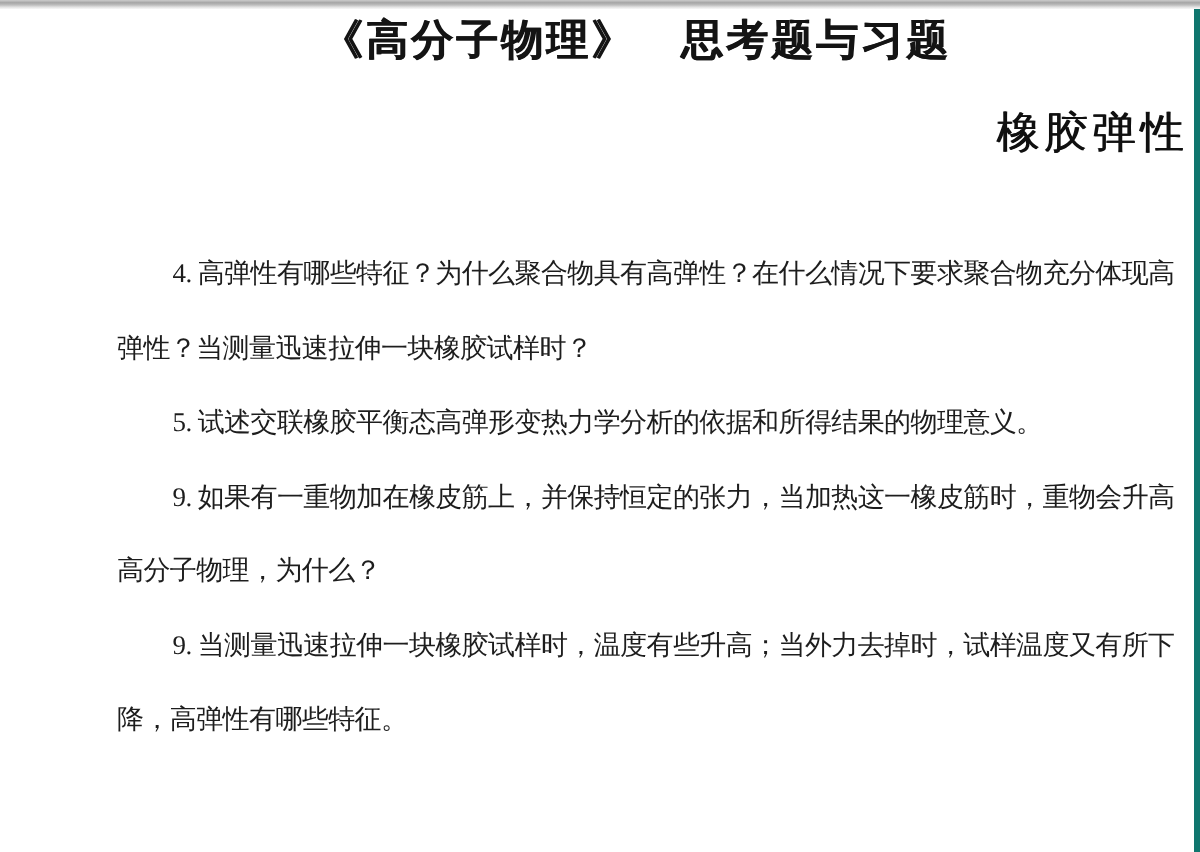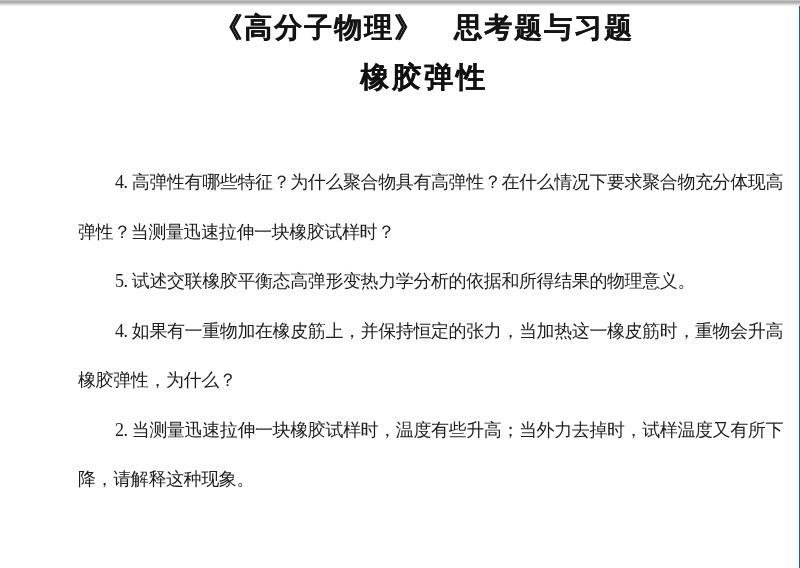--- a/index.html
+++ b/index.html
@@ -11,21 +11,21 @@
     width: 800px;
     height: 568px;
     position: relative;
     overflow: hidden;
     font-family: "Liberation Serif", serif;
   }
   .viewport {
     position: absolute;
     inset: 0;
     background: #ffffff;
-    border-right: 1px solid #0f766e;
+    border-right: 4px solid #0f766e;
   }
   
   .top-edge {
     position: absolute;
     top: 0; left: 0;
     width: 800px; height: 6px;
     background: linear-gradient(to bottom,
       #cccccc 0%, #a6a6a6 30%, #bdbdbd 55%, #e3e3e3 80%, #f8f8f8 100%);
   }
   .doc-title {
@@ -41,25 +41,25 @@
     letter-spacing: 2px;
     color: #141414;
     text-shadow: 0.5px 0 0 #141414;
     white-space: nowrap;
   }
   .doc-subtitle {
     position: absolute;
     top: 57px;
     left: 68px;
     width: 712px;
-    margin: 0;
-    text-align: center;
+    margin: 12px;
+    text-align: right;
     font-size: 29px;
     line-height: 40px;
-    font-weight: bold;
+    font-weight: normal;
     letter-spacing: 3px;
     color: #101010;
     text-shadow: 0.6px 0 0 #101010;
     white-space: nowrap;
   }
   .doc-body {
     position: absolute;
     top: 158px;
     left: 78px;
     width: 720px;
@@ -84,19 +84,19 @@
   <div class="top-edge"></div>
 
   <h1 class="doc-title">《高分子物理》　思考题与习题</h1>
 
   <h2 class="doc-subtitle">橡胶弹性</h2>
 
   <div class="doc-body">
     <p class="line indent">4. 高弹性有哪些特征？为什么聚合物具有高弹性？在什么情况下要求聚合物充分体现高</p>
     <p class="line">弹性？当测量迅速拉伸一块橡胶试样时？</p>
     <p class="line indent">5. 试述交联橡胶平衡态高弹形变热力学分析的依据和所得结果的物理意义。</p>
-    <p class="line indent">4. 如果有一重物加在橡皮筋上，并保持恒定的张力，当加热这一橡皮筋时，重物会升高</p>
-    <p class="line">橡胶弹性，为什么？</p>
-    <p class="line indent">2. 当测量迅速拉伸一块橡胶试样时，温度有些升高；当外力去掉时，试样温度又有所下</p>
-    <p class="line">降，请解释这种现象。</p>
+    <p class="line indent">9. 如果有一重物加在橡皮筋上，并保持恒定的张力，当加热这一橡皮筋时，重物会升高</p>
+    <p class="line">高分子物理，为什么？</p>
+    <p class="line indent">9. 当测量迅速拉伸一块橡胶试样时，温度有些升高；当外力去掉时，试样温度又有所下</p>
+    <p class="line">降，高弹性有哪些特征。</p>
   </div>
 
 </div>
 
 </body></html>

